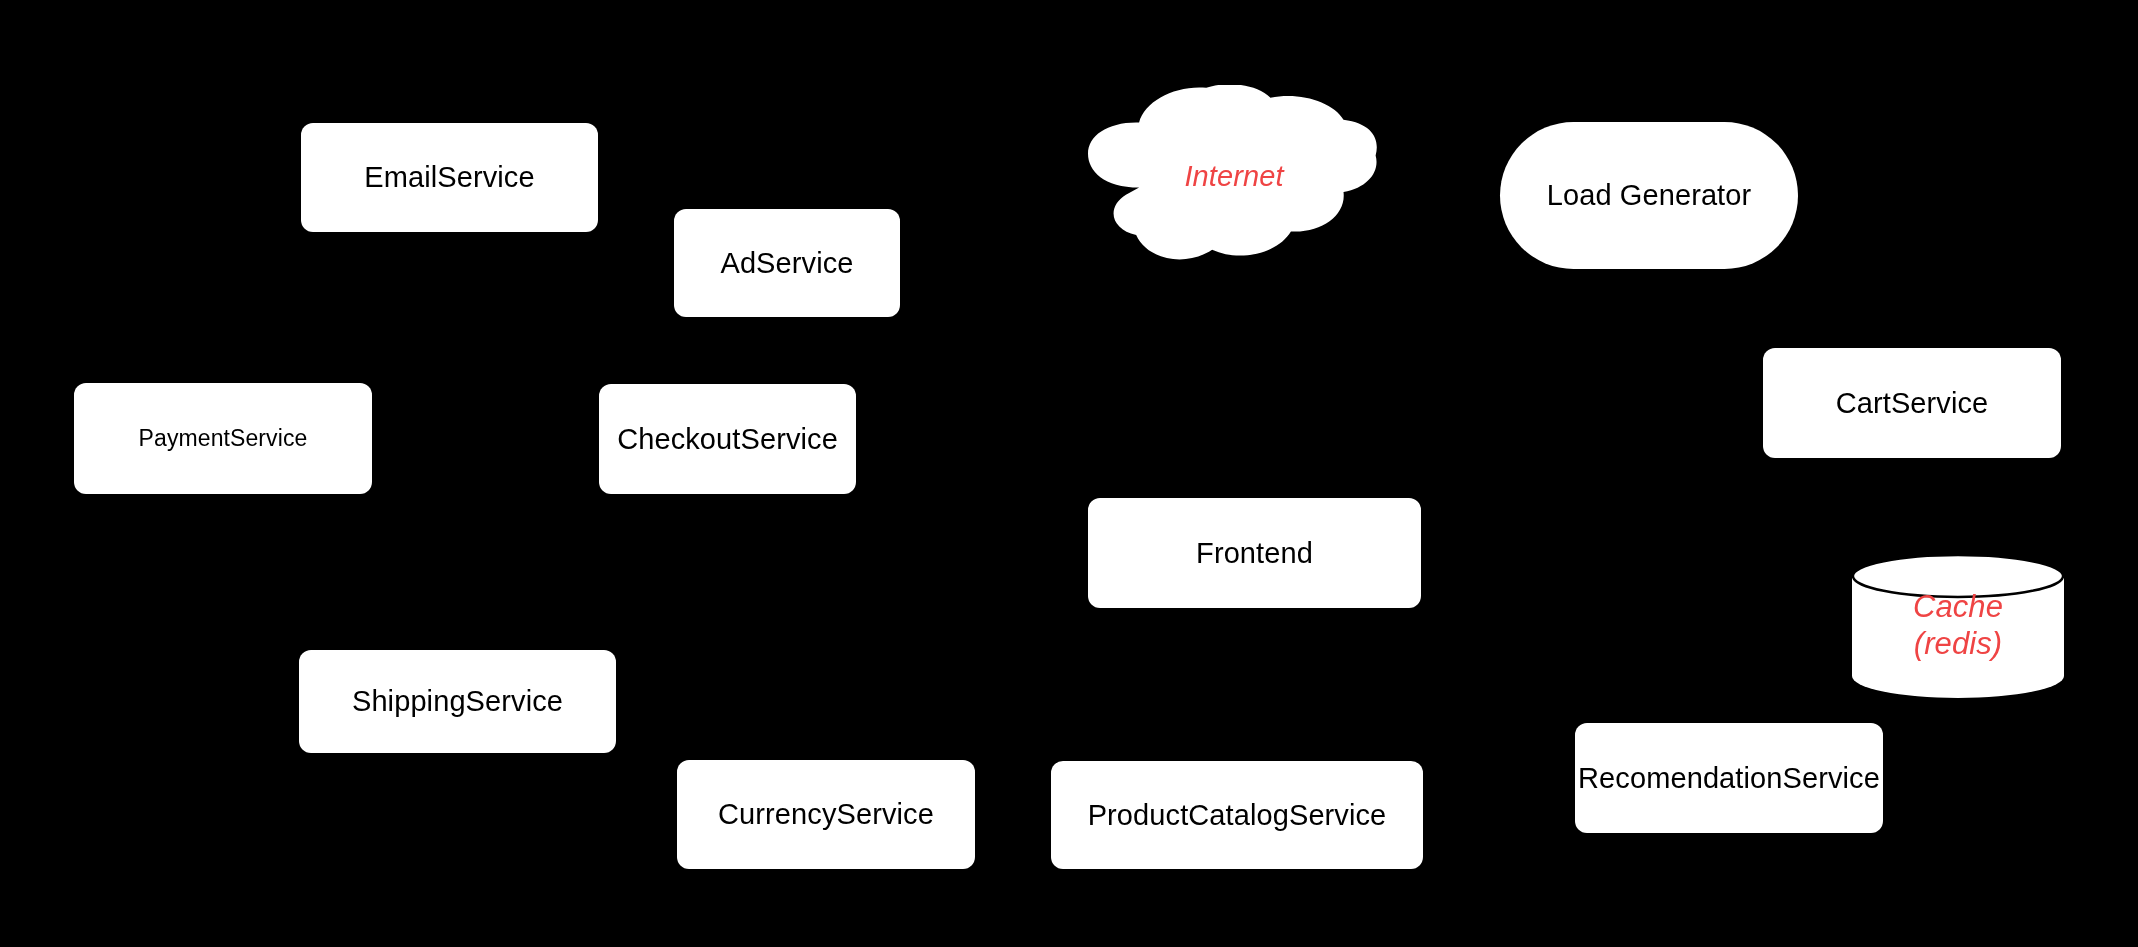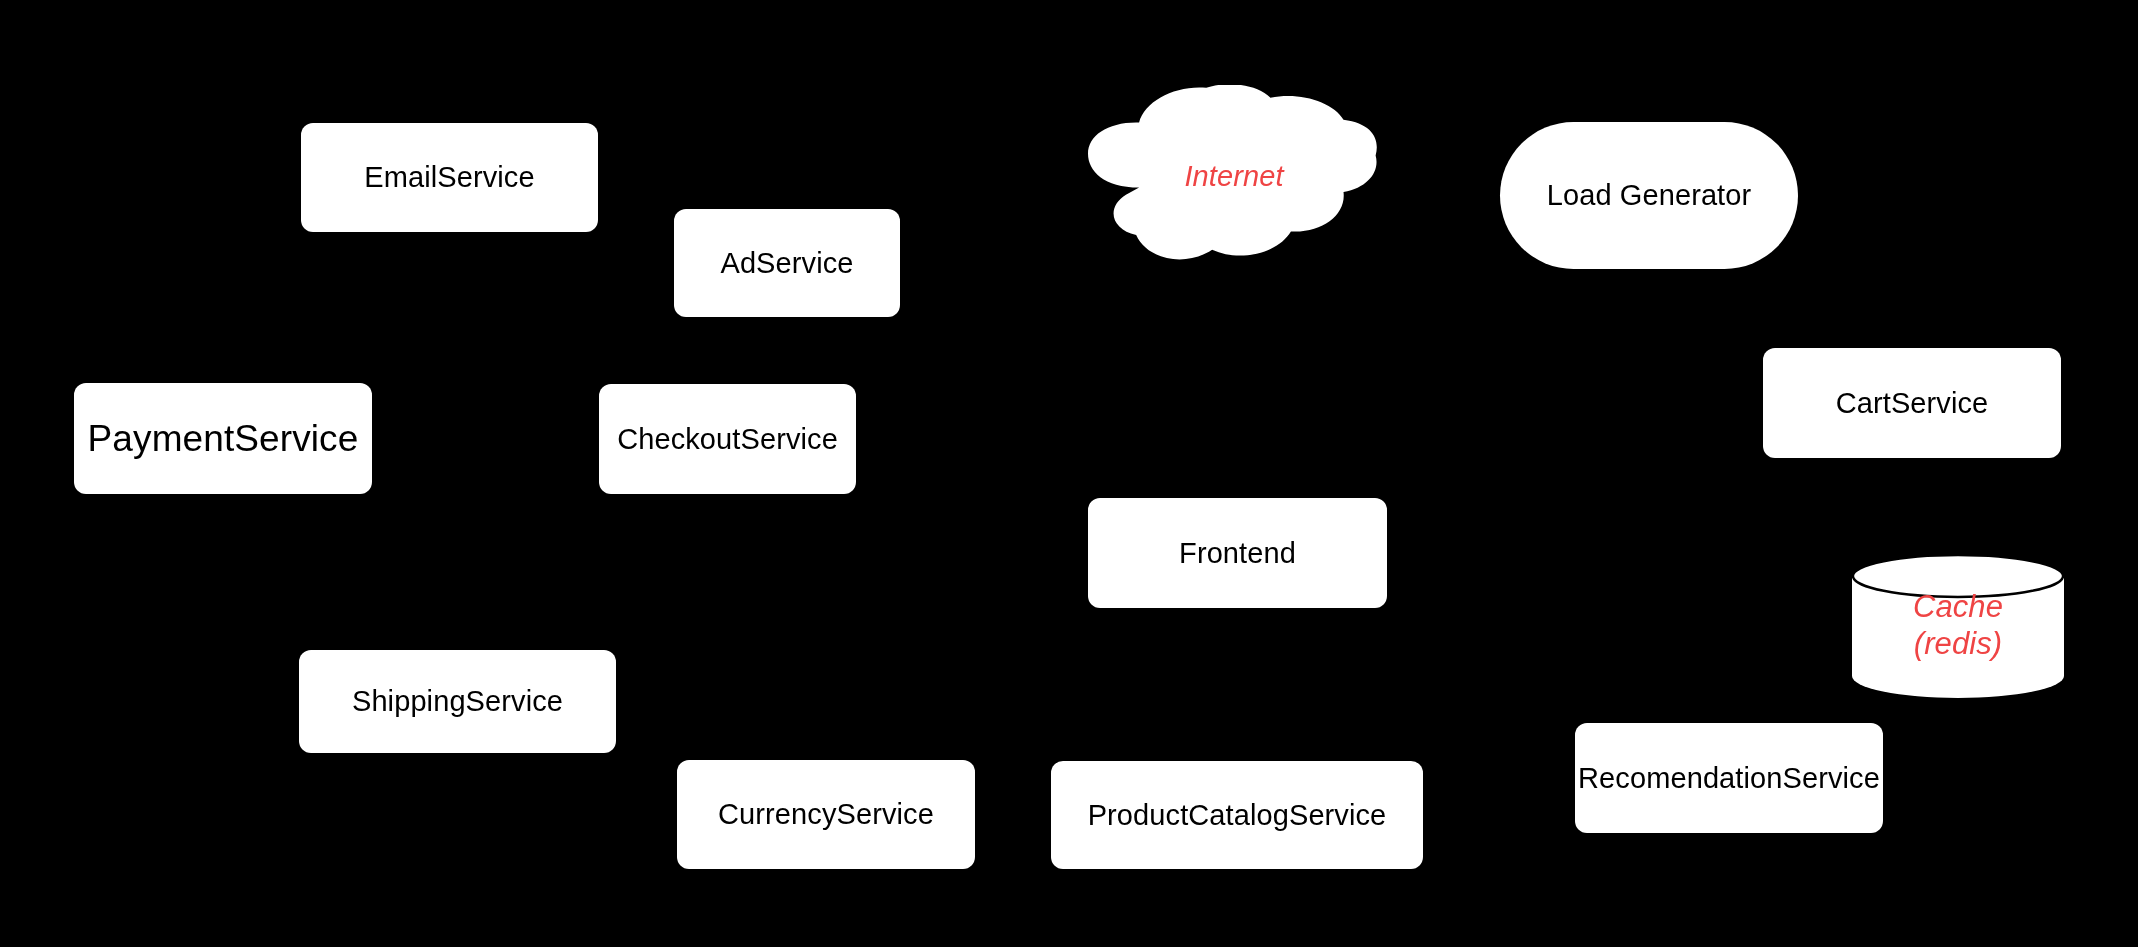--- a/index.html
+++ b/index.html
@@ -69,30 +69,30 @@
     </div>
     <div class="node cloud shape-host" style="left: 1088px; top: 85px; width: 292px; height: 183px; font-size: 29px;">
       <svg viewBox="0 0 1 1" preserveAspectRatio="none">
         <path d="M 0.175 0.56 C 0.055 0.56 0.0 0.47 0.0 0.375 C 0.0 0.275 0.07 0.20 0.175 0.205 C 0.195 0.085 0.30 0.0 0.405 0.015 C 0.47 -0.02 0.575 -0.01 0.625 0.07 C 0.72 0.035 0.84 0.09 0.875 0.19 C 0.975 0.21 1.0 0.30 0.985 0.385 C 1.0 0.47 0.96 0.56 0.875 0.585 C 0.885 0.71 0.80 0.81 0.695 0.80 C 0.65 0.92 0.52 0.97 0.425 0.90 C 0.33 1.0 0.20 0.95 0.165 0.82 C 0.08 0.79 0.06 0.67 0.13 0.60 Z" fill="#ffffff"></path>
       </svg>
       <span class="label">Internet</span>
     </div>
     <div class="node rounded" style="left: 1500px; top: 122px; width: 298px; height: 147px; font-size: 29px;">
       <span class="label">Load Generator</span>
     </div>
-    <div class="node rect" style="left: 74px; top: 383px; width: 298px; height: 111px; font-size: 37px;">
+    <div class="node rect" style="left: 74px; top: 383px; width: 298px; height: 111px; font-size: 23px;">
       <span class="label">PaymentService</span>
     </div>
     <div class="node rect" style="left: 599px; top: 384px; width: 257px; height: 110px; font-size: 29px;">
       <span class="label">CheckoutService</span>
     </div>
     <div class="node rect" style="left: 1763px; top: 348px; width: 298px; height: 110px; font-size: 29px;">
       <span class="label">CartService</span>
     </div>
-    <div class="node rect" style="left: 1088px; top: 498px; width: 299px; height: 110px; font-size: 29px;">
+    <div class="node rect" style="left: 1088px; top: 498px; width: 333px; height: 110px; font-size: 29px;">
       <span class="label">Frontend</span>
     </div>
     <div class="node cylinder shape-host" style="left: 1852px; top: 554px; width: 212px; height: 144px; font-size: 31px;">
       <svg viewBox="0 0 224 144" preserveAspectRatio="none">
         <path d="M 0 22 L 0 122 A 112 22 0 0 0 224 122 L 224 22 Z" fill="#ffffff"></path>
         <ellipse cx="112" cy="22" rx="111" ry="21" fill="#ffffff" stroke="#000000" stroke-width="2.5"></ellipse>
       </svg>
       <span class="label">
         <span style="display: block;">Cache</span>
         <span style="display: block;">(redis)</span>

